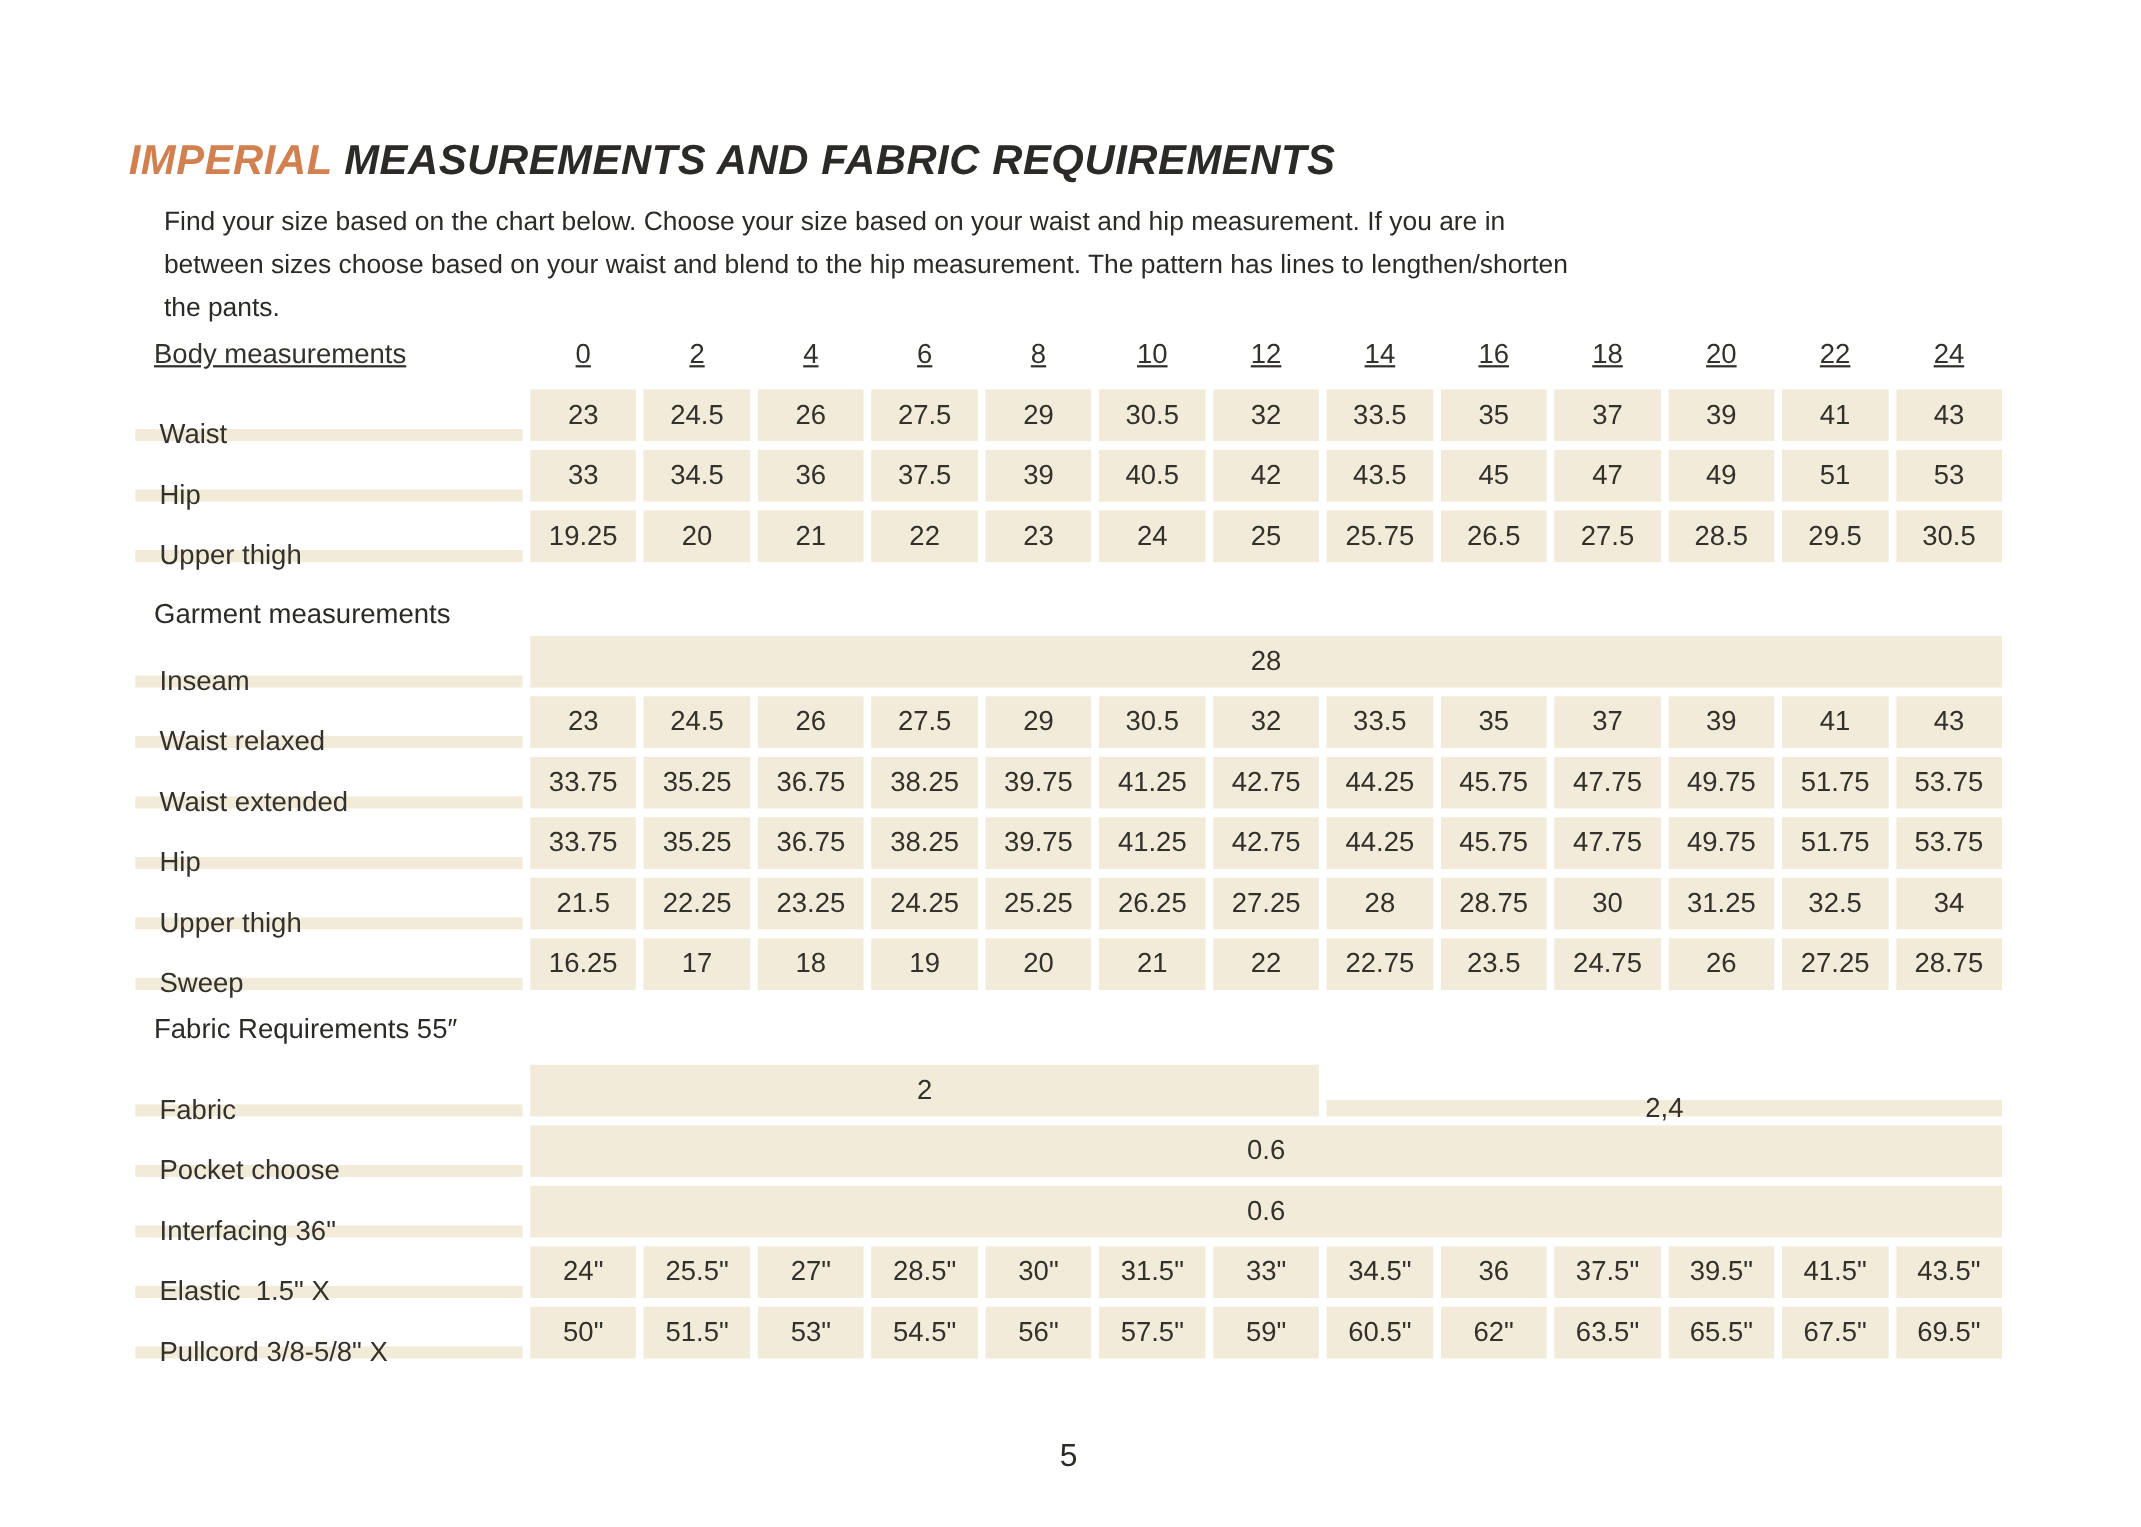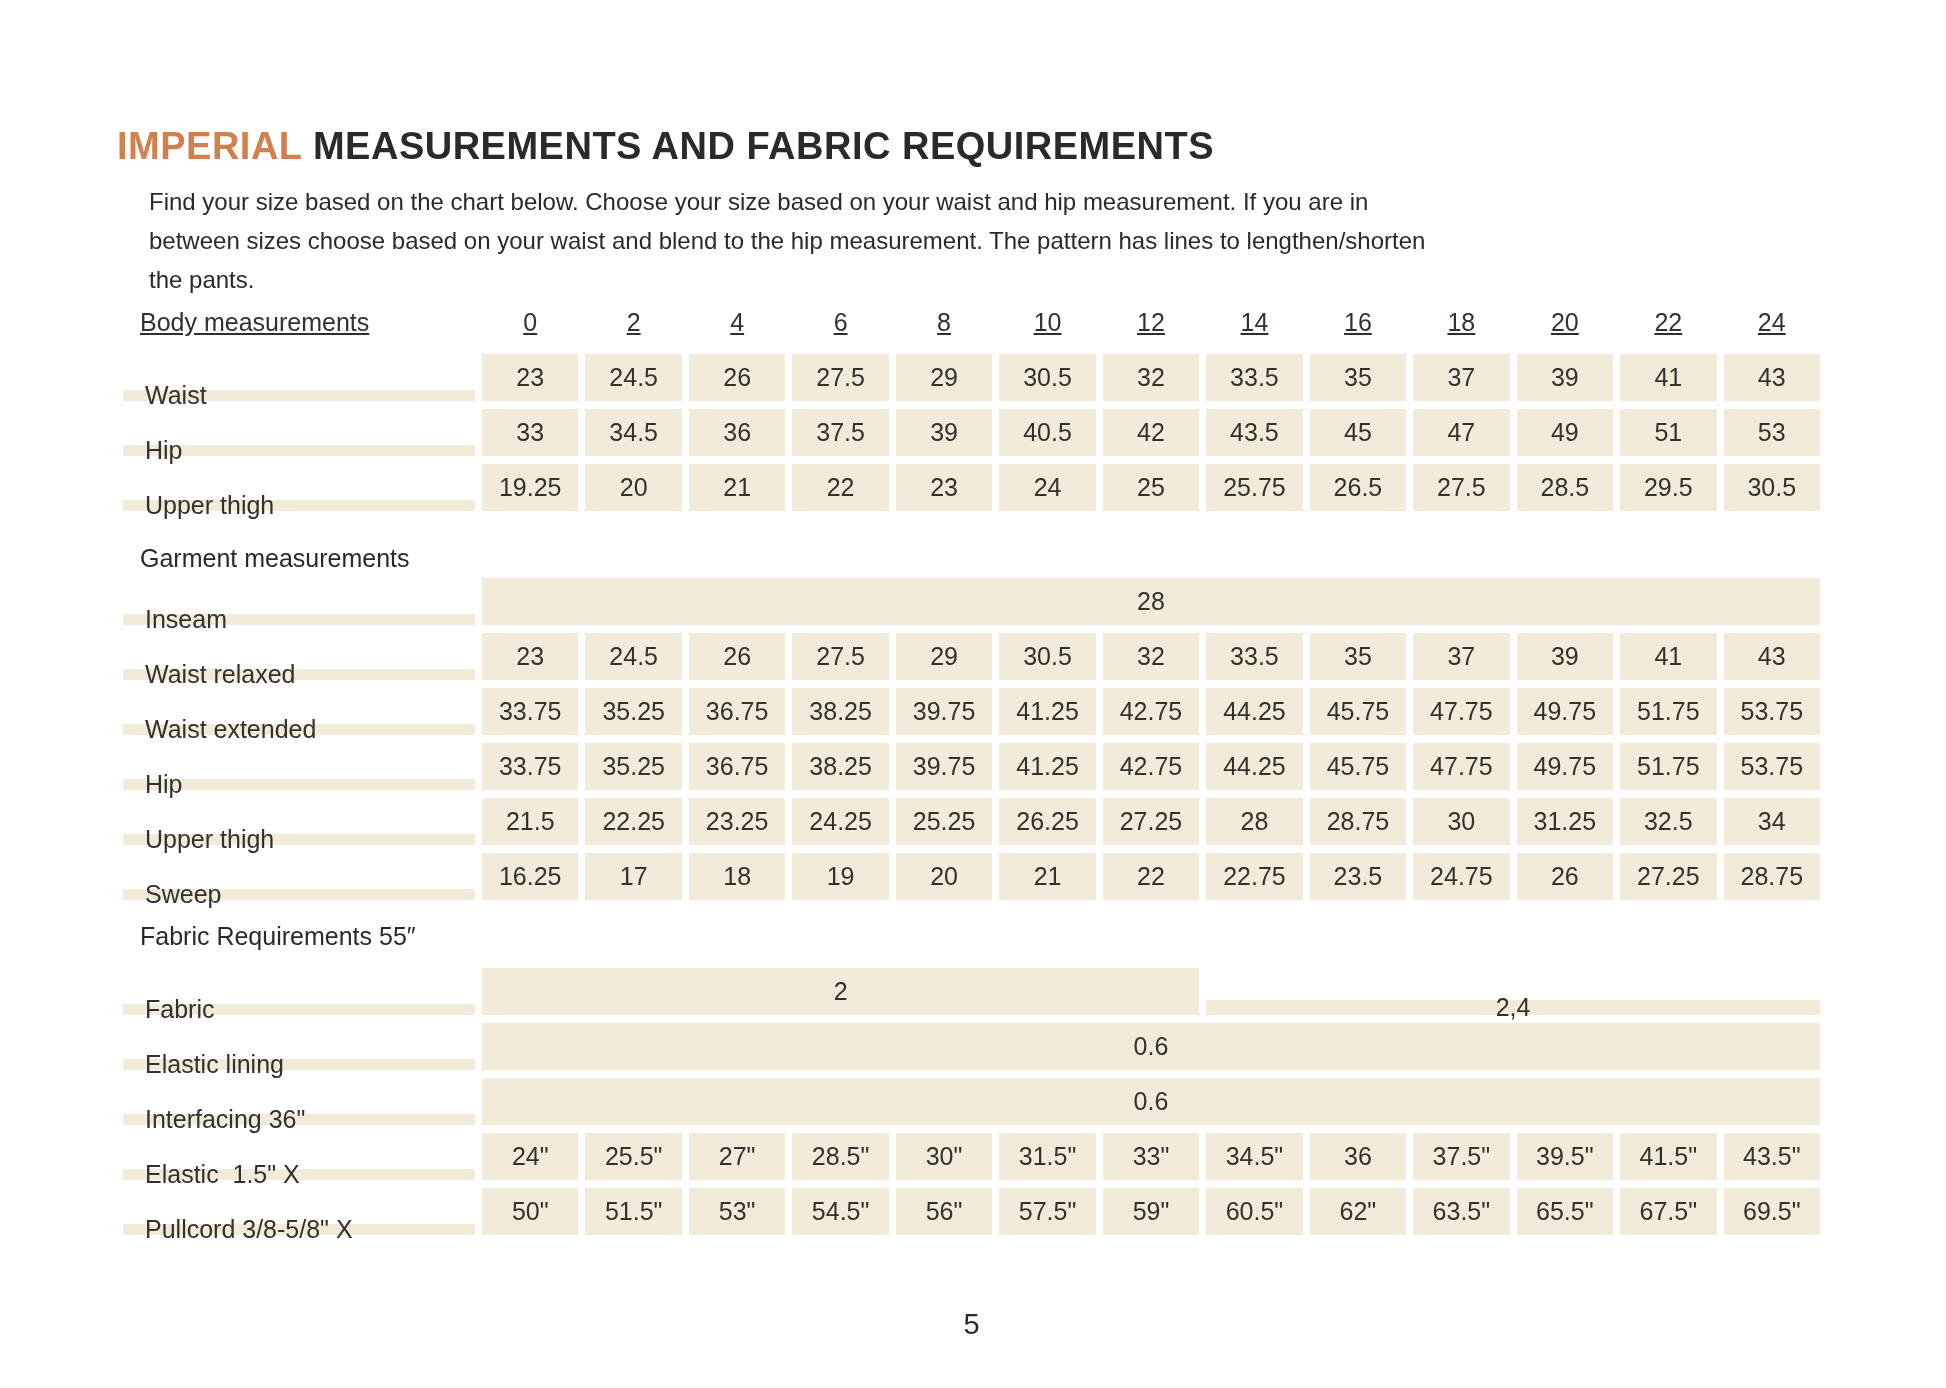--- a/index.html
+++ b/index.html
@@ -8,20 +8,21 @@
     width:1946px; height:1388px; position:relative;
     font-family:"Liberation Sans", sans-serif;
     color:#302e29;
   }
   .page { position:absolute; inset:0; }
 
   .doc-header { position:absolute; left:117px; top:126px; width:1730px; }
   .doc-title {
     font-size:38px; font-weight:800; letter-spacing:0.5px; color:#2b2a27;
     line-height:1.1;
+    font-style:italic;
   }
   .doc-title .accent { color:#d2804f; }
   .intro { margin-top:14px; font-size:24px; line-height:39px; color:#2b2a27;margin-left:32px; }
 
   .section-header {
     position:absolute; left:140px; font-size:25px; color:#2b2a27;
   }
 
   .size-grid, .data-grid {
     position:absolute; left:123px; width:1697px;
@@ -195,21 +196,21 @@
       <div class="cell value-cell">27.25</div>
       <div class="cell value-cell">28.75</div>
     </div>
 
   <div class="section-header" style="top:922px;">Fabric Requirements 55″</div>
 
   <div id="fabric-grid" class="data-grid" style="top:968px;">
       <div class="cell label-cell">Fabric</div>
       <div class="cell value-cell" style="grid-column: 2 / span 7;">2</div>
       <div class="cell value-cell" style="grid-column: 9 / span 6; margin-top: 32px;">2,4</div>
-      <div class="cell label-cell">Elastic lining</div>
+      <div class="cell label-cell">Pocket choose</div>
       <div class="cell value-cell" style="grid-column: 2 / -1;">0.6</div>
       <div class="cell label-cell">Interfacing 36"</div>
       <div class="cell value-cell" style="grid-column: 2 / -1;">0.6</div>
       <div class="cell label-cell">Elastic  1.5" X</div>
       <div class="cell value-cell">24"</div>
       <div class="cell value-cell">25.5"</div>
       <div class="cell value-cell">27"</div>
       <div class="cell value-cell">28.5"</div>
       <div class="cell value-cell">30"</div>
       <div class="cell value-cell">31.5"</div>

